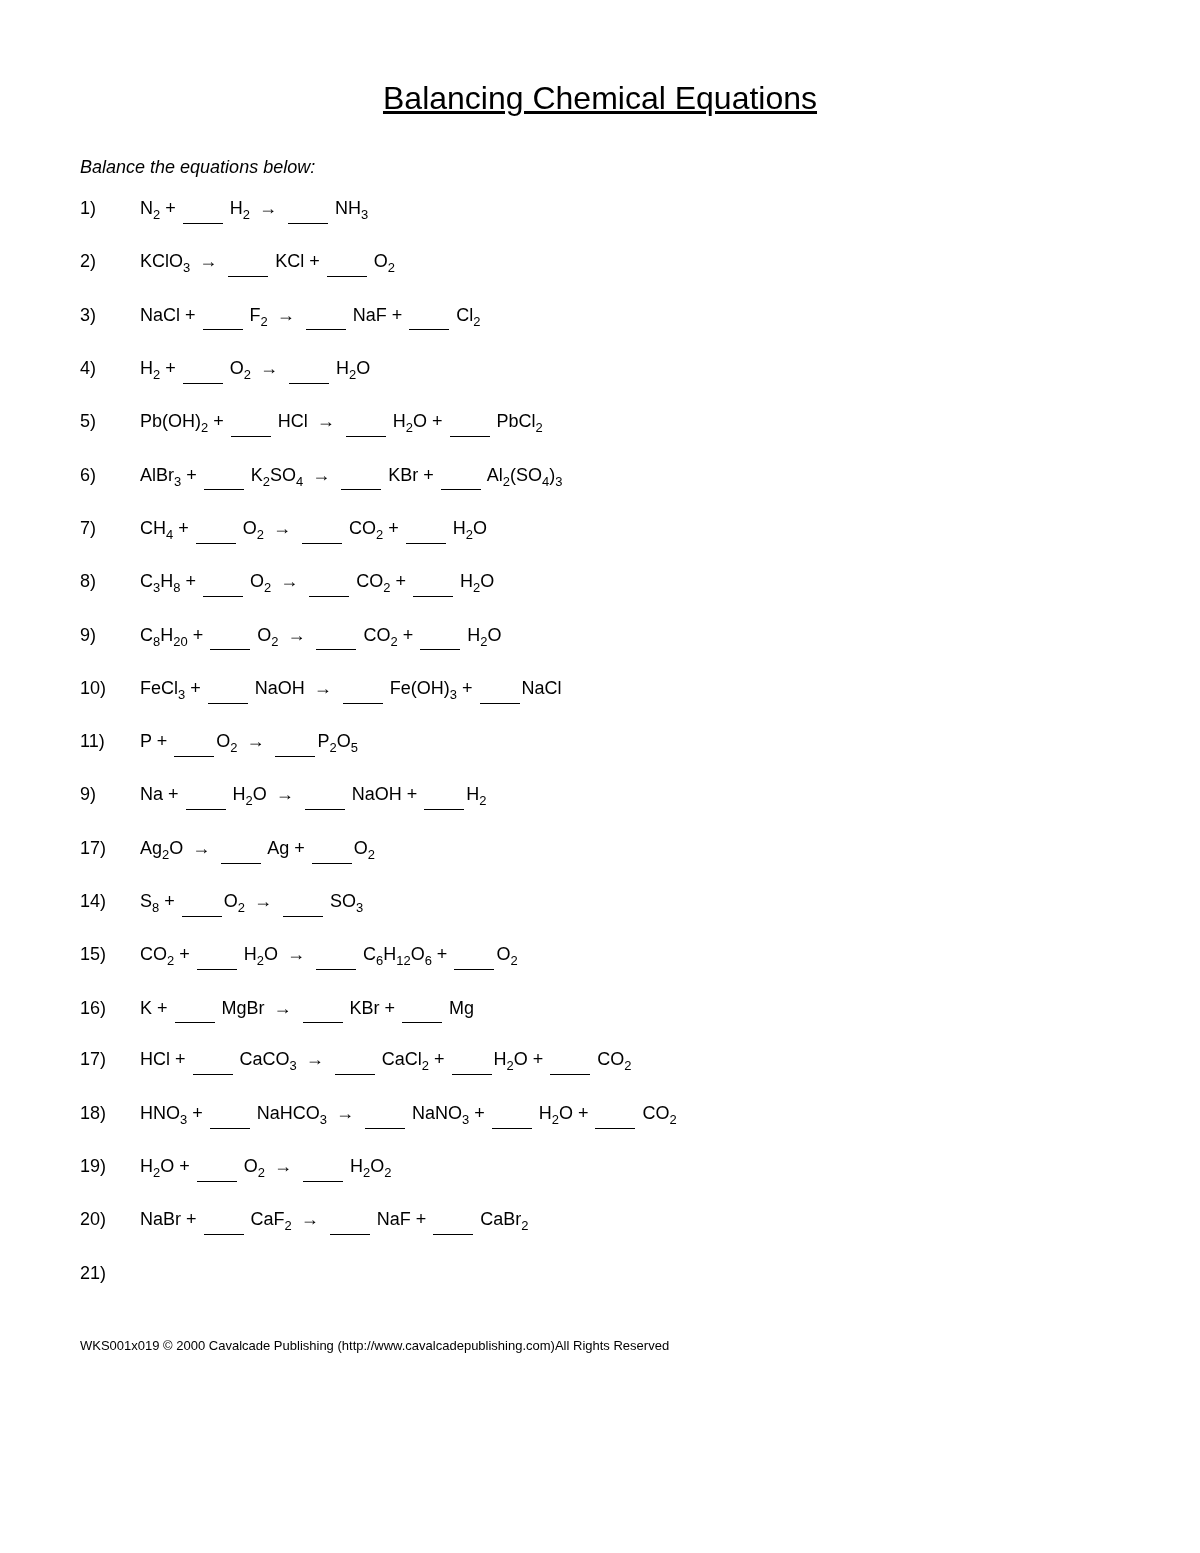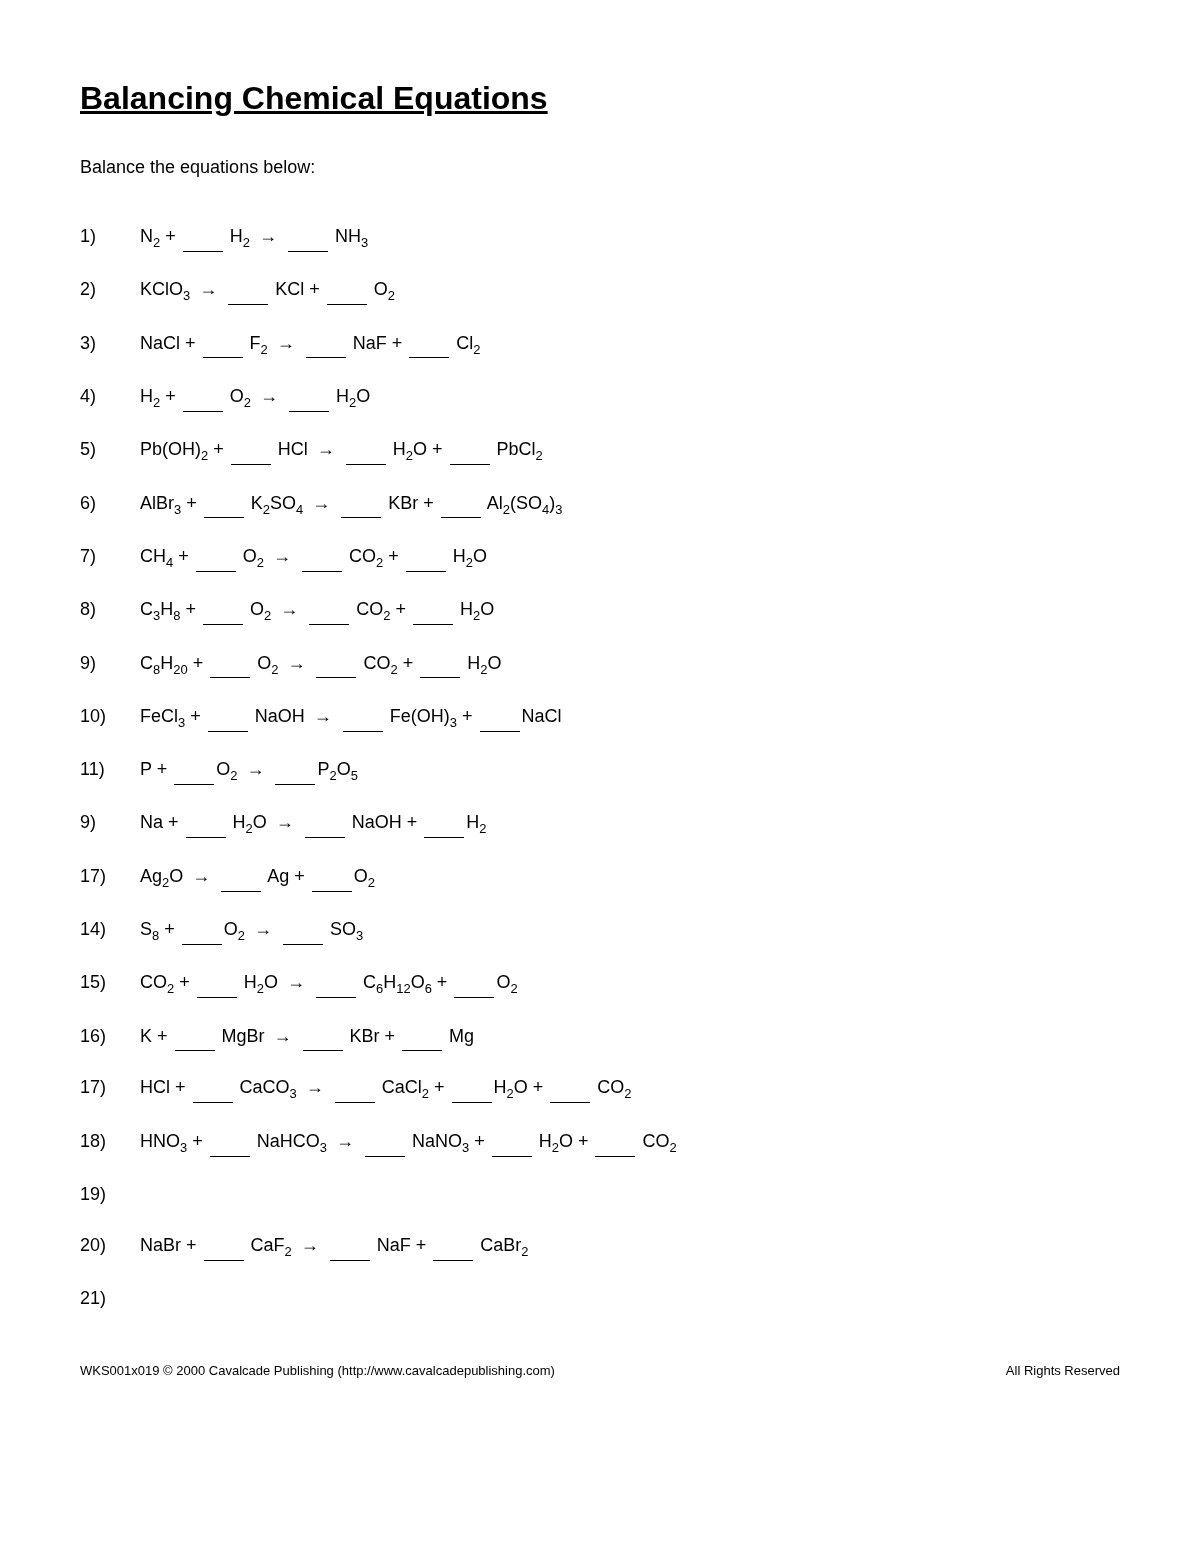--- a/index.html
+++ b/index.html
@@ -12,31 +12,33 @@
       background: #fff;
       font-family: Arial, Helvetica, sans-serif;
       font-size: 18px;
       color: #000;
       width: 1200px;
       min-height: 1553px;
       padding: 60px 80px 60px 80px;
     }
 
     .title {
+      text-align: center;
       font-size: 32px;
-      font-weight: bold;
+      font-weight: normal;
       text-decoration: underline;
       margin-bottom: 40px;
       margin-top: 20px;
       font-family: Arial, Helvetica, sans-serif;
     }
 
     .subtitle {
+      font-style: italic;
       font-size: 18px;
-      margin-bottom: 44px;
+      margin-bottom: 16px;
     }
 
     .equations-list {
       list-style: none;
     }
 
     .equation-item {
       display: flex;
       align-items: baseline;
       margin-bottom: 22px;
@@ -67,21 +69,20 @@
     }
 
     .arrow {
       display: inline;
       margin: 0 4px;
     }
 
     .footer {
       margin-top: 50px;
       display: flex;
-      justify-content: space-between;
       font-size: 13px;
       color: #000;
       border-top: none;
     }
   </style>
 </head>
 <body>
 
 <div>
   <h1 class="title">Balancing Chemical Equations</h1>
@@ -155,20 +156,21 @@
       <li class="equation-item">
         <span class="eq-number">17)</span>
         <span class="eq-content">HCl + <span class="blank">&nbsp;</span> CaCO<sub>3</sub> <span class="arrow">→</span> <span class="blank">&nbsp;</span> CaCl<sub>2</sub> + <span class="blank">&nbsp;</span>H<sub>2</sub>O + <span class="blank">&nbsp;</span> CO<sub>2</sub></span>
       </li>
       <li class="equation-item">
         <span class="eq-number">18)</span>
         <span class="eq-content">HNO<sub>3</sub> + <span class="blank">&nbsp;</span> NaHCO<sub>3</sub> <span class="arrow">→</span> <span class="blank">&nbsp;</span> NaNO<sub>3</sub> + <span class="blank">&nbsp;</span> H<sub>2</sub>O + <span class="blank">&nbsp;</span> CO<sub>2</sub></span>
       </li>
       <li class="equation-item">
         <span class="eq-number">19)</span>
+        <span class="eq-content">H<sub>2</sub>O + <span class="blank">&nbsp;</span> O<sub>2</sub> <span class="arrow">→</span> <span class="blank">&nbsp;</span> H<sub>2</sub>O<sub>2</sub></span>
       </li>
       <li class="equation-item">
         <span class="eq-number">20)</span>
         <span class="eq-content">NaBr + <span class="blank">&nbsp;</span> CaF<sub>2</sub> <span class="arrow">→</span> <span class="blank">&nbsp;</span> NaF + <span class="blank">&nbsp;</span> CaBr<sub>2</sub></span>
       </li>
       <li class="equation-item">
         <span class="eq-number">21)</span>
       </li>
     </ol>
 

